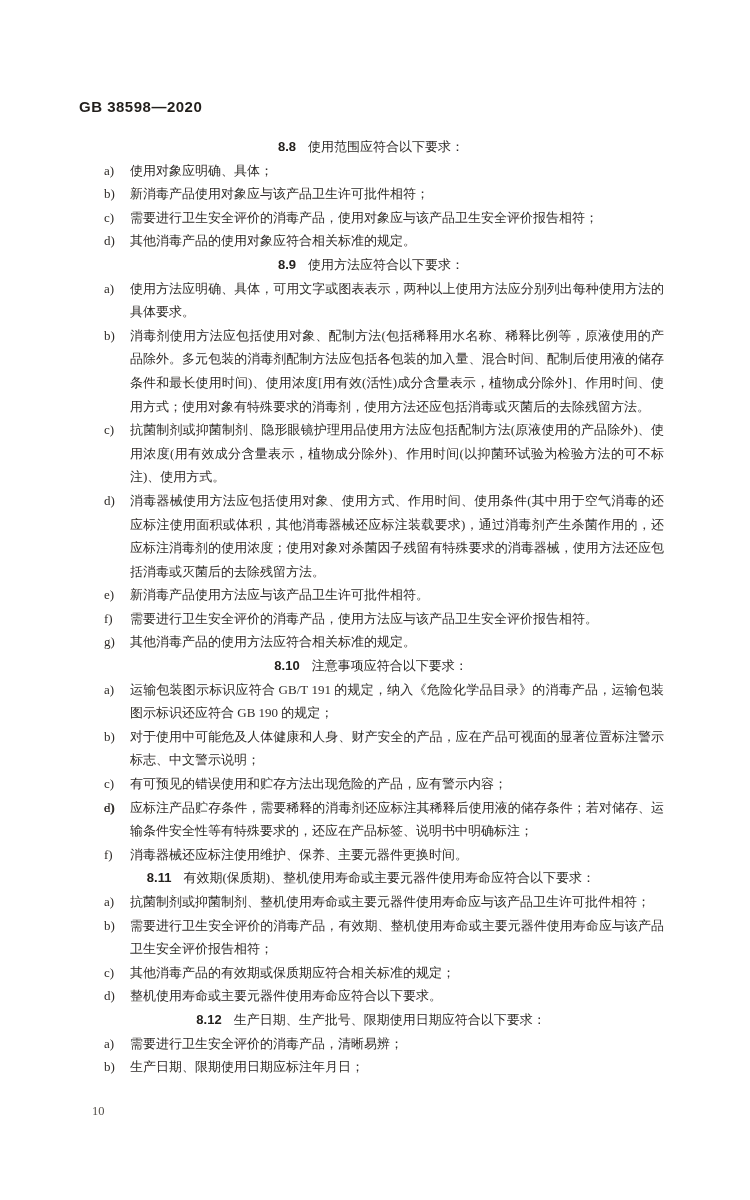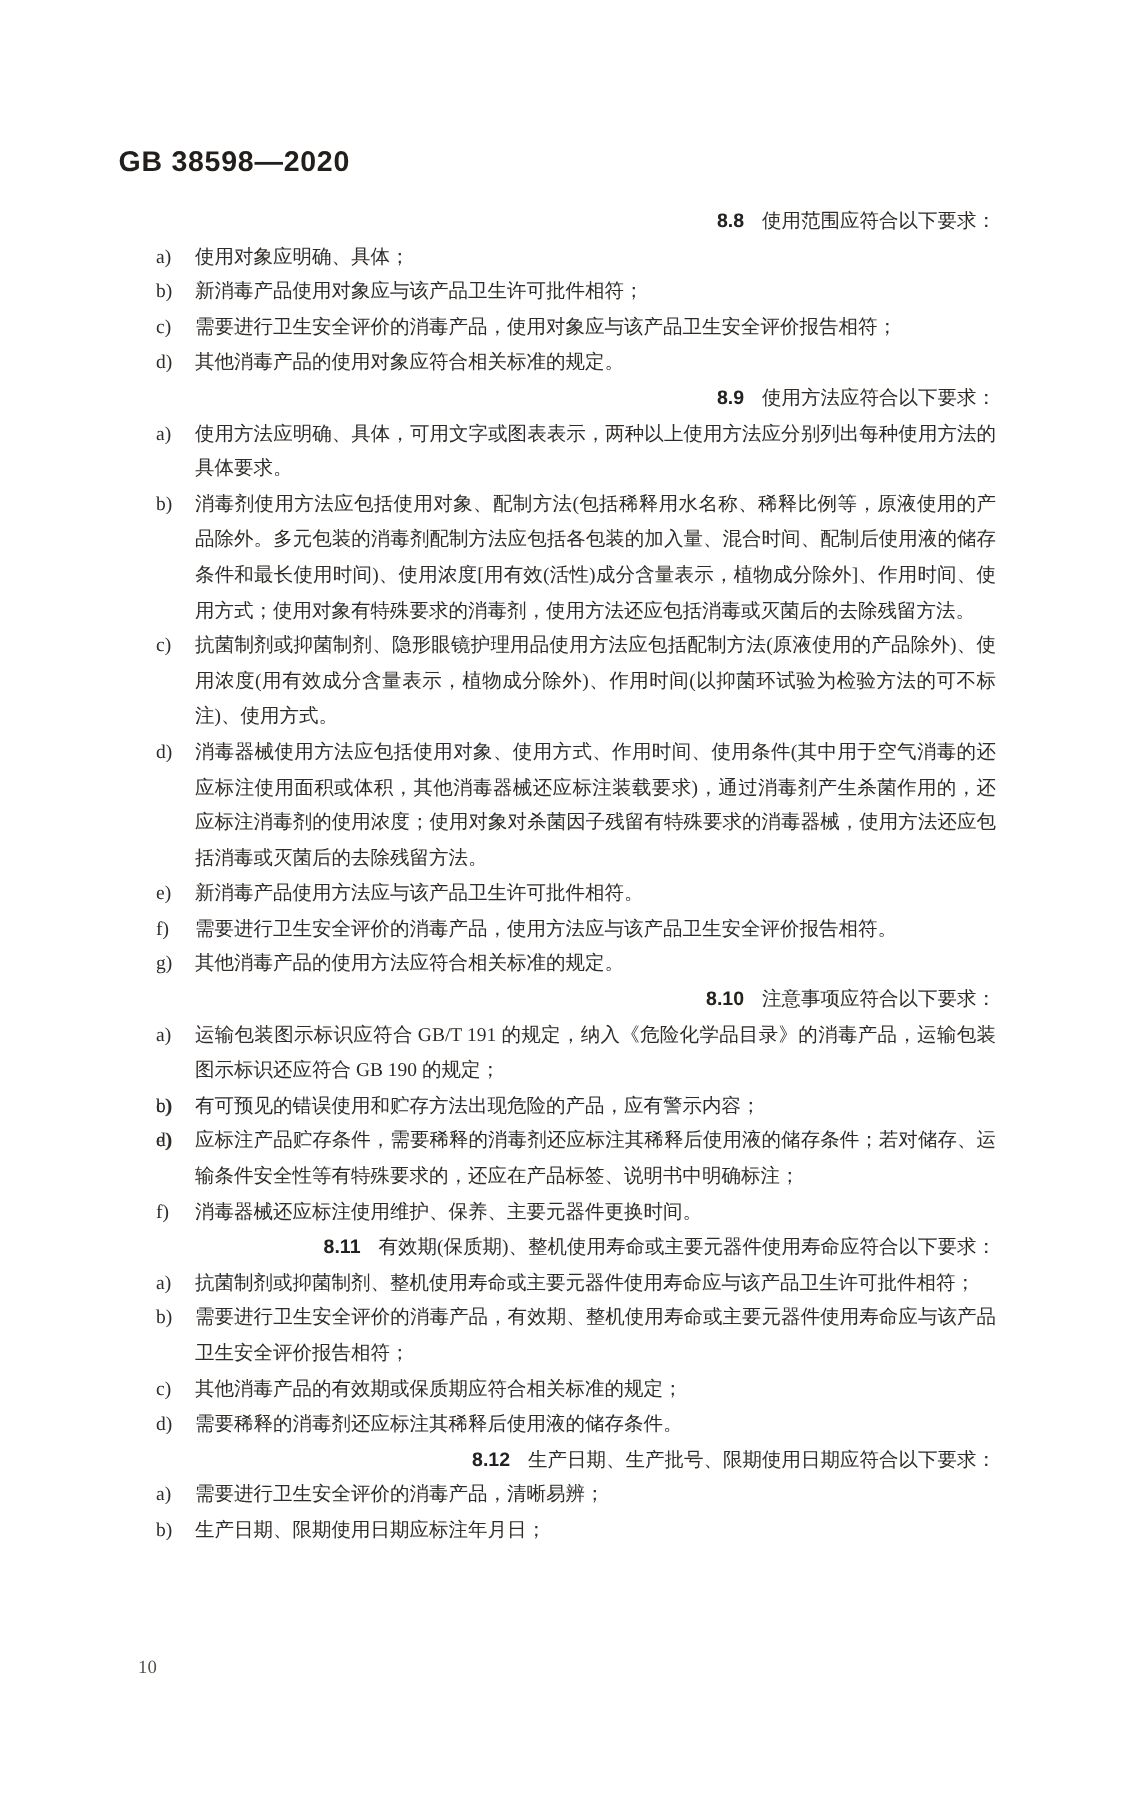--- a/index.html
+++ b/index.html
@@ -15,34 +15,34 @@
     overflow: hidden;
     font-family: "Liberation Serif", serif;
     color: #2f2b28;
   }
   .doc-header {
     position: absolute;
     left: 79px;
     top: 98px;
     font-family: "Liberation Sans", sans-serif;
     font-weight: bold;
-    font-size: 19px;
+    font-size: 15px;
     letter-spacing: 0.5px;
     color: #211e1b;
   }
   .content {
     position: absolute;
     left: 78px;
     top: 135px;
     width: 586px;
     font-size: 13px;
     line-height: 23.6px;
   }
   .clause-head {
-    text-align: right;
+    text-align: center;
   }
   .clause-num {
     font-family: "Liberation Sans", sans-serif;
     font-weight: bold;
     font-size: 13px;
     color: #24211e;
     margin-right: 12px;
   }
   .clause-title {
     color: #2f2b28;
@@ -120,21 +120,21 @@
     </div>
 
     <div class="clause">
       <div class="clause-head">
         <span class="clause-num">8.10</span><span class="clause-title">注意事项应符合以下要求：</span>
       </div>
       <div class="item">
         <span class="item-letter">a)</span><span>运输包装图示标识应符合 GB/T 191 的规定，纳入《危险化学品目录》的消毒产品，运输包装图示标识还应符合 GB 190 的规定；</span>
       </div>
       <div class="item">
-        <span class="item-letter">b)</span>
+        <span class="item-letter">b)</span><span>对于使用中可能危及人体健康和人身、财产安全的产品，应在产品可视面的显著位置标注警示标志、中文警示说明；</span>
       </div>
       <div class="item">
         <span class="item-letter">c)</span><span>有可预见的错误使用和贮存方法出现危险的产品，应有警示内容；</span>
       </div>
       <div class="item">
         <span class="item-letter">d)</span>
       </div>
       <div class="item">
         <span class="item-letter">e)</span><span>应标注产品贮存条件，需要稀释的消毒剂还应标注其稀释后使用液的储存条件；若对储存、运输条件安全性等有特殊要求的，还应在产品标签、说明书中明确标注；</span>
       </div>
@@ -150,21 +150,21 @@
       <div class="item">
         <span class="item-letter">a)</span><span>抗菌制剂或抑菌制剂、整机使用寿命或主要元器件使用寿命应与该产品卫生许可批件相符；</span>
       </div>
       <div class="item">
         <span class="item-letter">b)</span><span>需要进行卫生安全评价的消毒产品，有效期、整机使用寿命或主要元器件使用寿命应与该产品卫生安全评价报告相符；</span>
       </div>
       <div class="item">
         <span class="item-letter">c)</span><span>其他消毒产品的有效期或保质期应符合相关标准的规定；</span>
       </div>
       <div class="item">
-        <span class="item-letter">d)</span><span>需要稀释的消毒剂还应标注其稀释后使用液的储存条件。</span>
+        <span class="item-letter">d)</span><span>整机使用寿命或主要元器件使用寿命应符合以下要求。</span>
       </div>
     </div>
 
     <div class="clause">
       <div class="clause-head">
         <span class="clause-num">8.12</span><span class="clause-title">生产日期、生产批号、限期使用日期应符合以下要求：</span>
       </div>
       <div class="item">
         <span class="item-letter">a)</span><span>需要进行卫生安全评价的消毒产品，清晰易辨；</span>
       </div>

